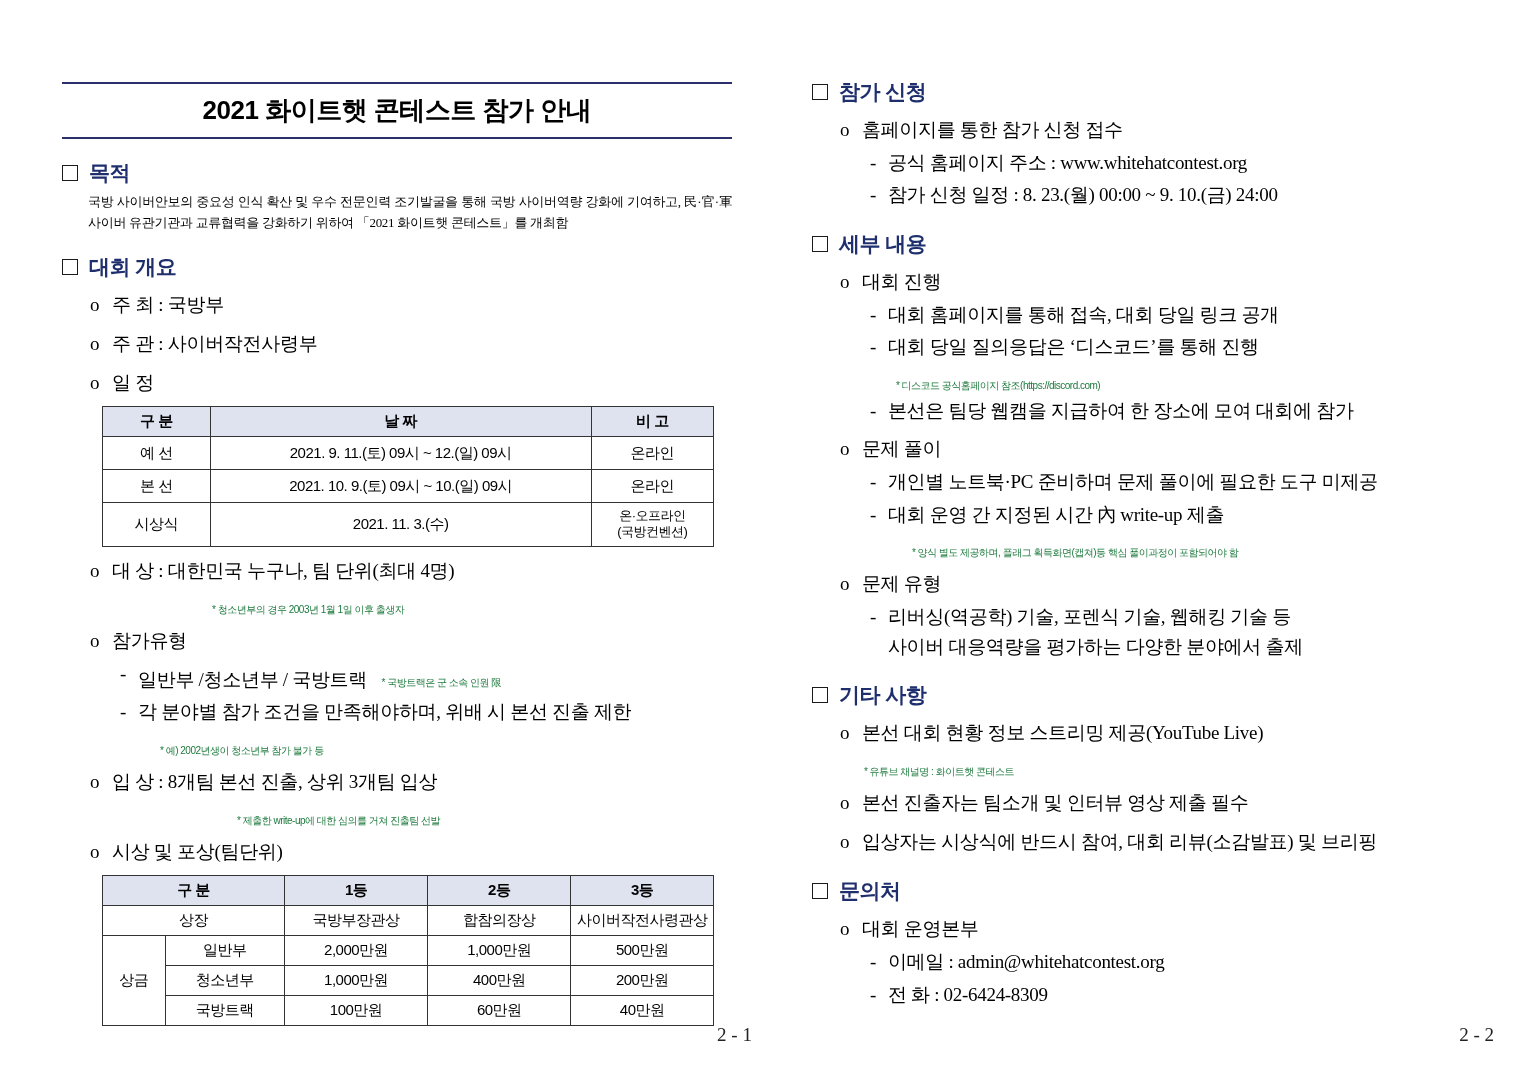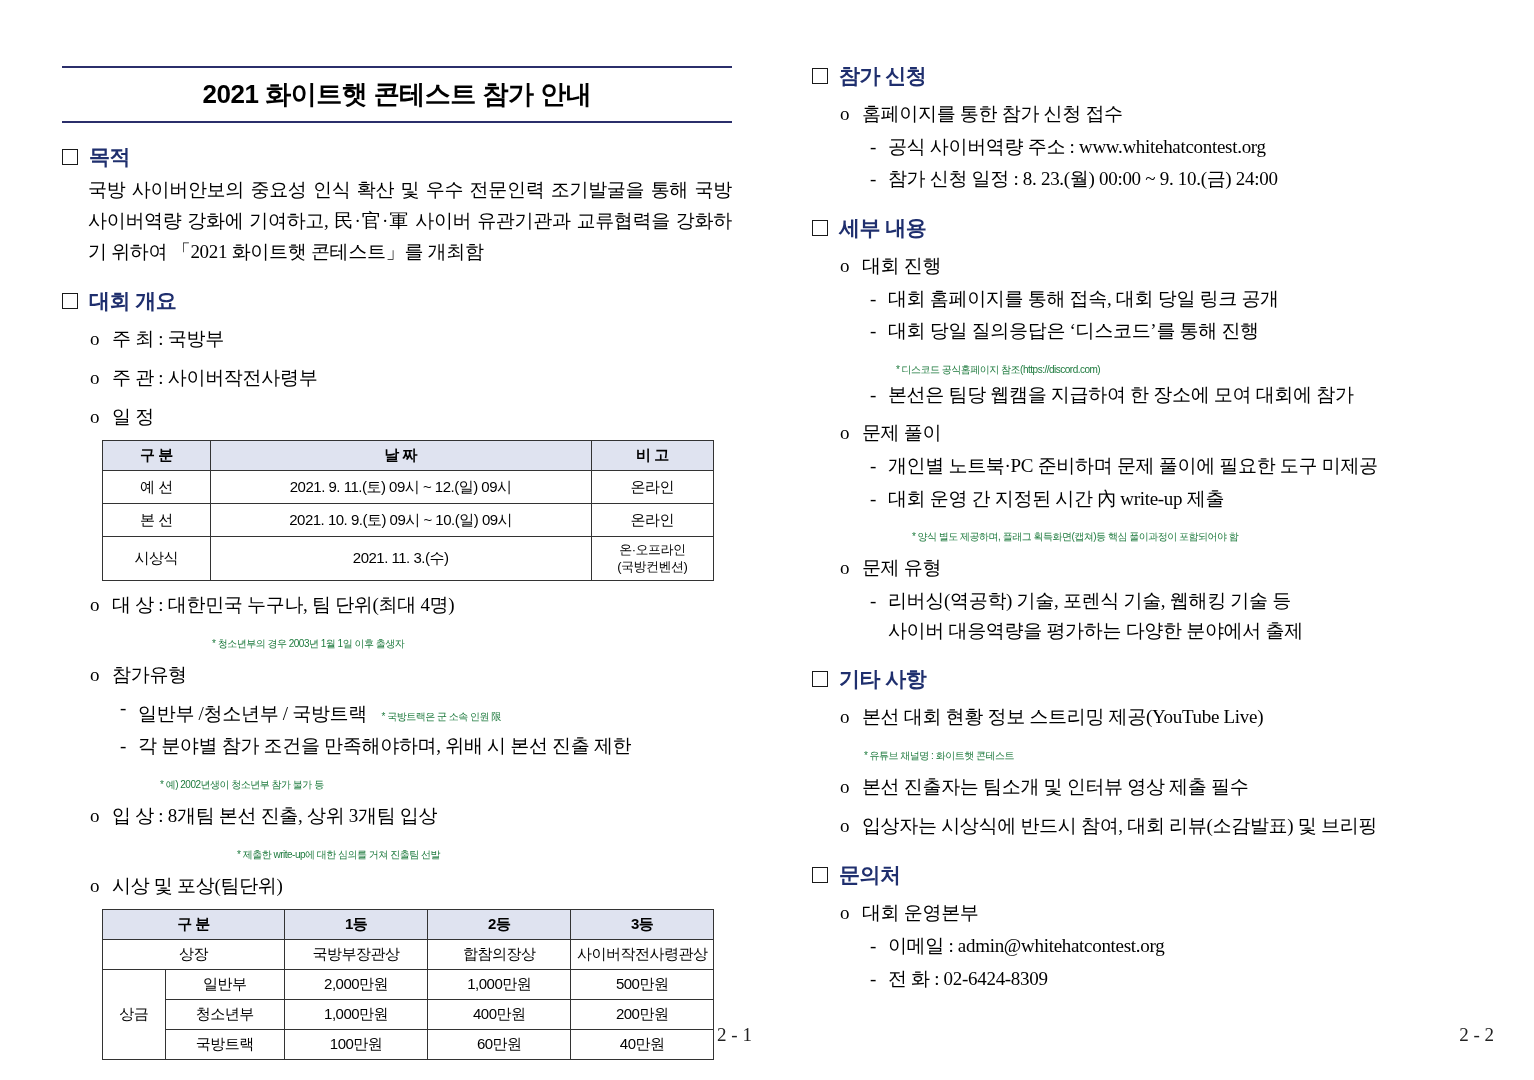--- a/index.html
+++ b/index.html
@@ -13,21 +13,21 @@
     font-family: "Liberation Serif", serif;
     color: #000000;
     position: relative;
     overflow: hidden;
   }
   .page {
     width: 1534px;
     height: 1080px;
     display: flex;
     box-sizing: border-box;
-    padding: 52px 40px 20px 40px;
+    padding: 68px 40px 20px 40px;
   }
   .col {
     position: relative;
     box-sizing: border-box;
   }
   .col-left {
     width: 730px;
     padding: 0 20px 0 22px;
   }
   .col-right {
@@ -68,21 +68,21 @@
   .sec .sec-label {
     font-family: "Liberation Sans", sans-serif;
     font-weight: bold;
     font-size: 21px;
     color: #1f2f6e;
     letter-spacing: -0.5px;
   }
 
   
   .para {
-    font-size: 19px;
+    font-size: 13px;
     line-height: 1.62;
     text-align: justify;
     margin: 4px 0 0 26px;
     letter-spacing: -0.3px;
   }
 
   .lvl1 {
     font-size: 19px;
     line-height: 1.58;
     margin: 9px 0 0 28px;
@@ -280,21 +280,21 @@
     <div class="pgnum">2 - 1</div>
   </div>
 
   <div class="col col-right">
 
     <div class="sec" style="margin-top:10px">
       <span class="box"></span>
       <span class="sec-label">참가 신청</span>
     </div>
     <div class="lvl1">홈페이지를 통한 참가 신청 접수</div>
-    <div class="lvl2">공식 사이버역량 주소 : www.whitehatcontest.org</div>
+    <div class="lvl2">공식 홈페이지 주소 : www.whitehatcontest.org</div>
     <div class="lvl2">참가 신청 일정 : 8. 23.(월) 00:00 ~ 9. 10.(금) 24:00</div>
 
     <div class="sec">
       <span class="box"></span>
       <span class="sec-label">세부 내용</span>
     </div>
     <div class="lvl1">대회 진행</div>
     <div class="lvl2">대회 홈페이지를 통해 접속, 대회 당일 링크 공개</div>
     <div class="lvl2">대회 당일 질의응답은 ‘디스코드’를 통해 진행</div>
     <div class="note note-r1">디스코드 공식홈페이지 참조(https://discord.com)</div>

